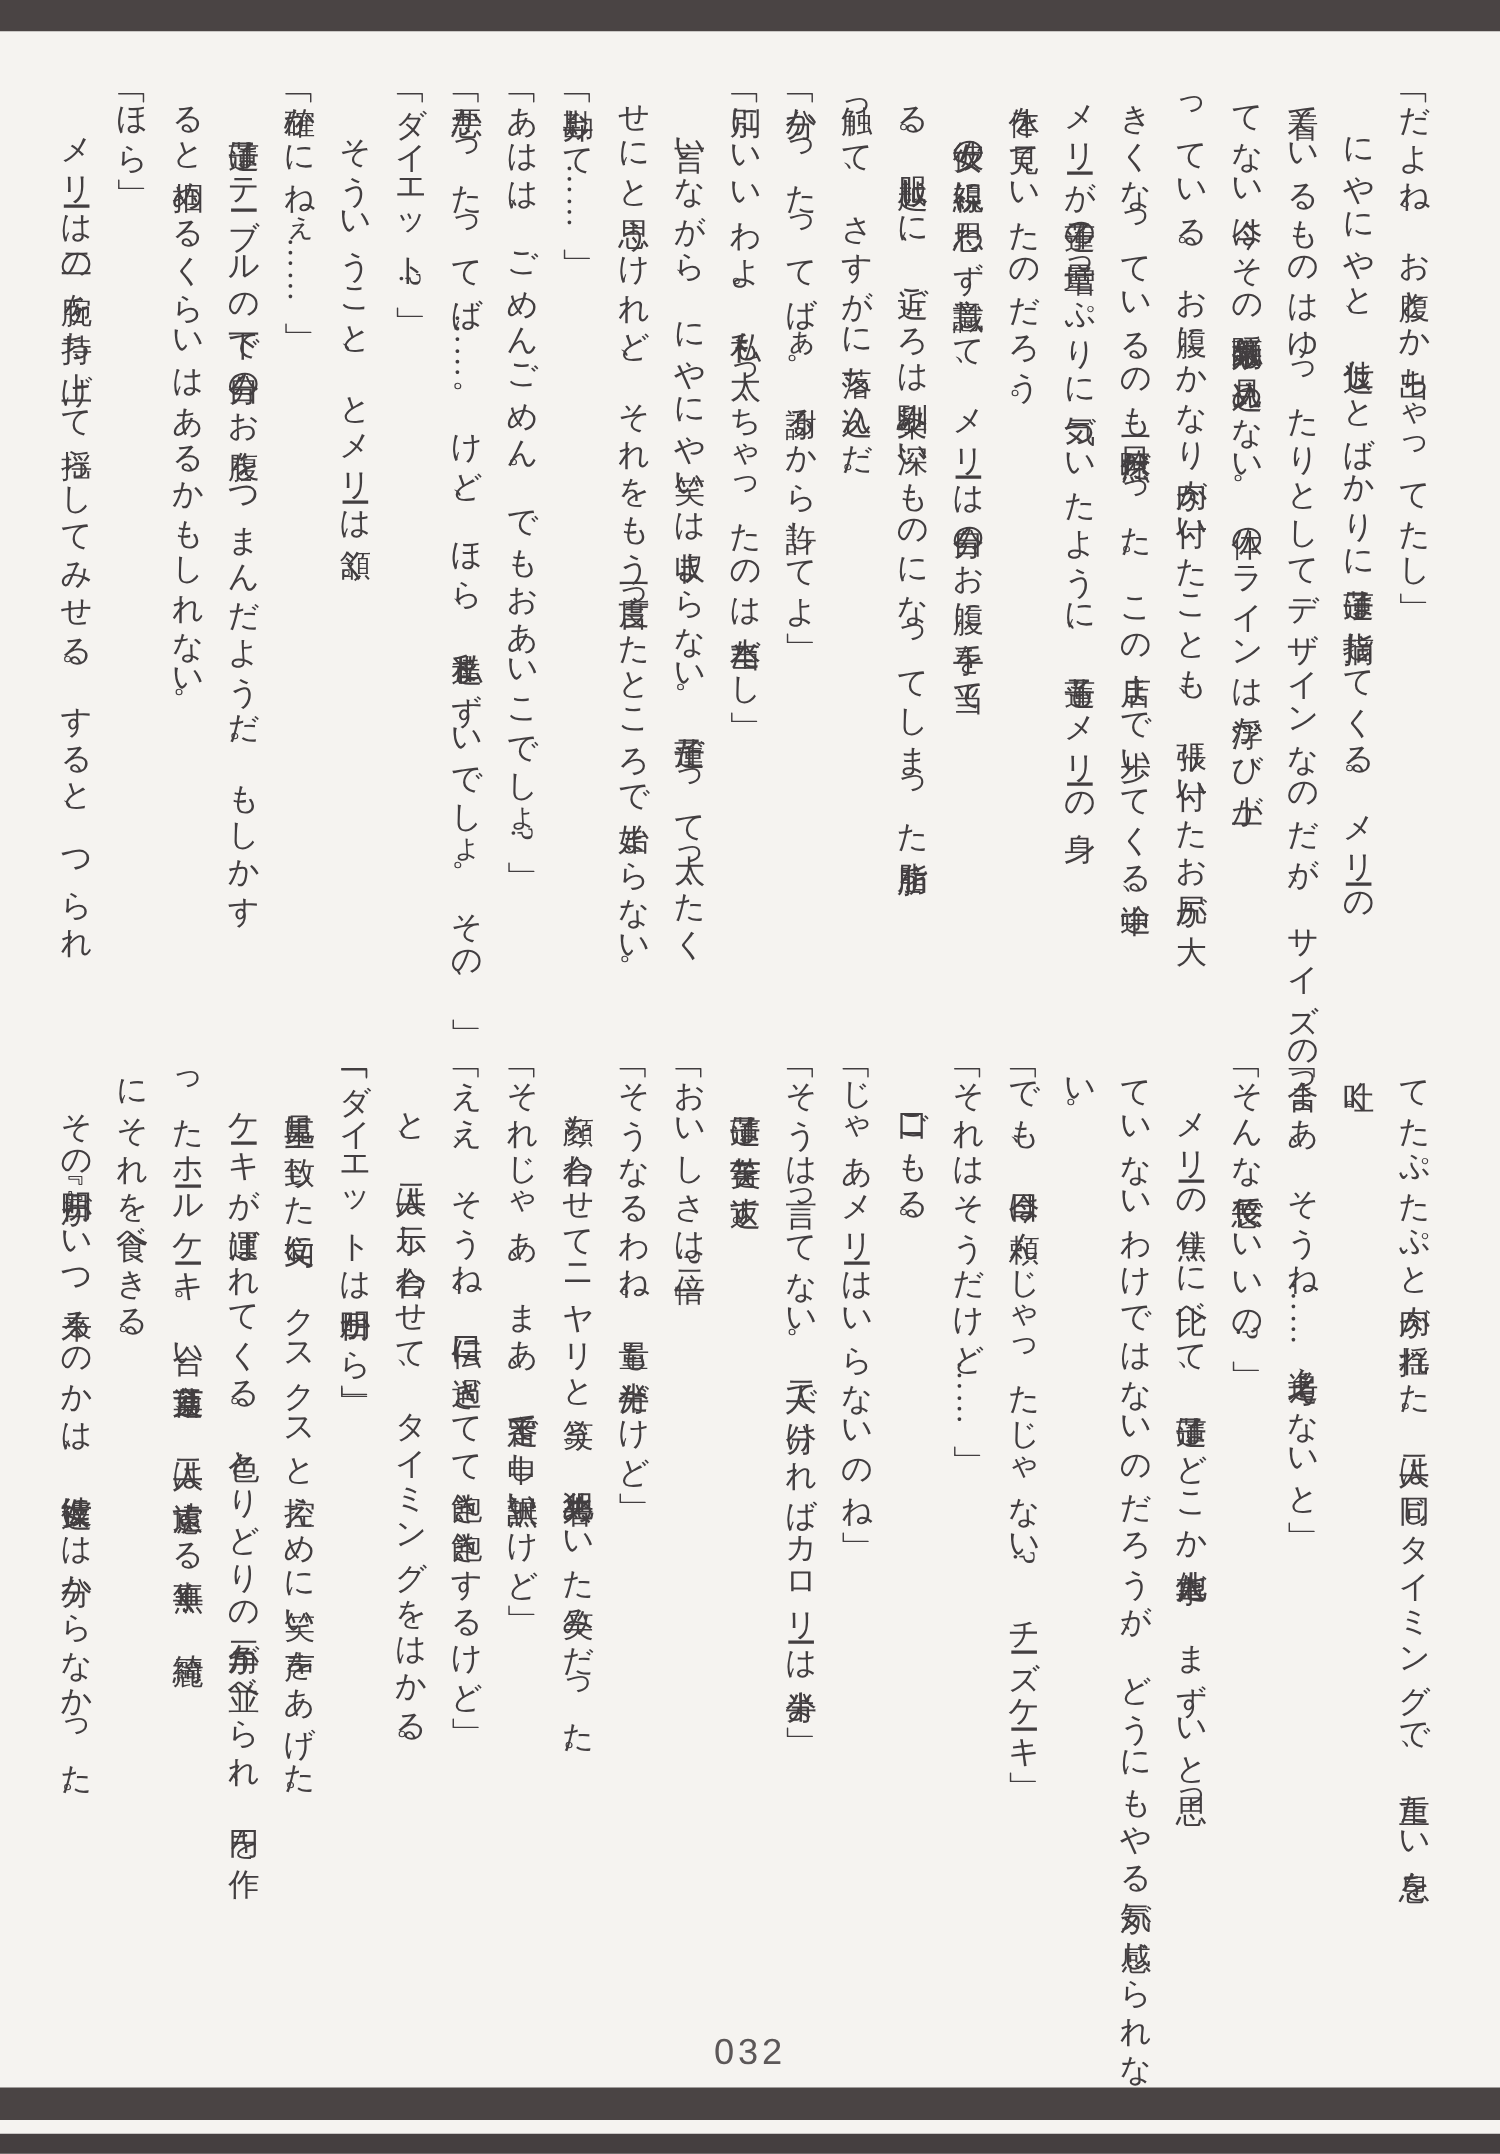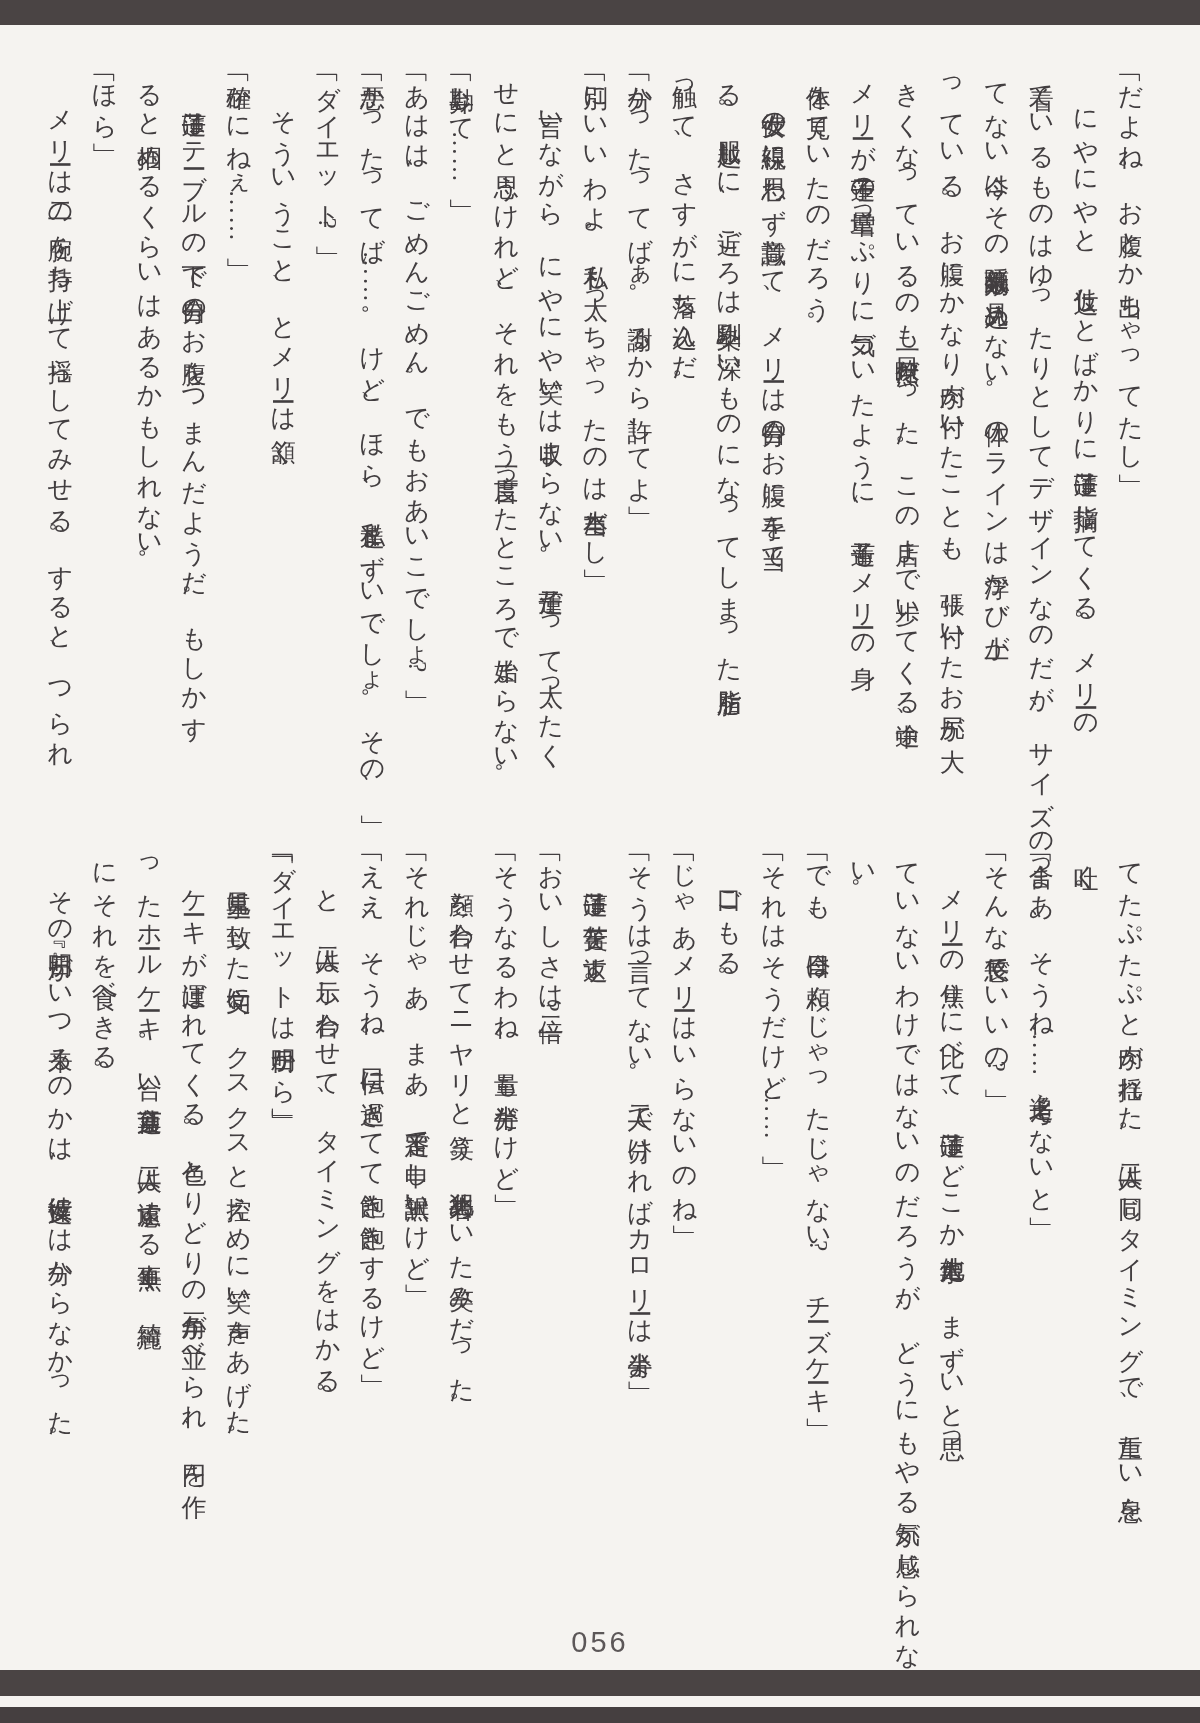--- a/index.html
+++ b/index.html
@@ -108,16 +108,16 @@
     <div class="tline">「ええ、そうね。口伝に過ぎてて飽き飽きするけど」</div>
     <div class="tline">　と、二人は示し合わせて、タイミングをはかる。</div>
     <div class="tline">「「ダイエットは明日から」」</div>
     <div class="tline">　見事に一致した文句に、クスクスと控えめに笑い声をあげた。</div>
     <div class="tline">　ケーキが運ばれてくる。色とりどりの三角が並べられ、円を作</div>
     <div class="tline">ったホールケーキ。合い言葉通り、二人は遠慮する事無く、綺麗</div>
     <div class="tline">にそれを食べきる。</div>
     <div class="tline">　その『明日』がいつ来るのかは、彼女達には分からなかった。</div>
   </div>
 
-<div class="page-number">056</div>
+<div class="page-number">032</div>
 
 <div class="edge-bar lower"></div>
 <div class="edge-bar bottom"></div>
 
 </body></html>

